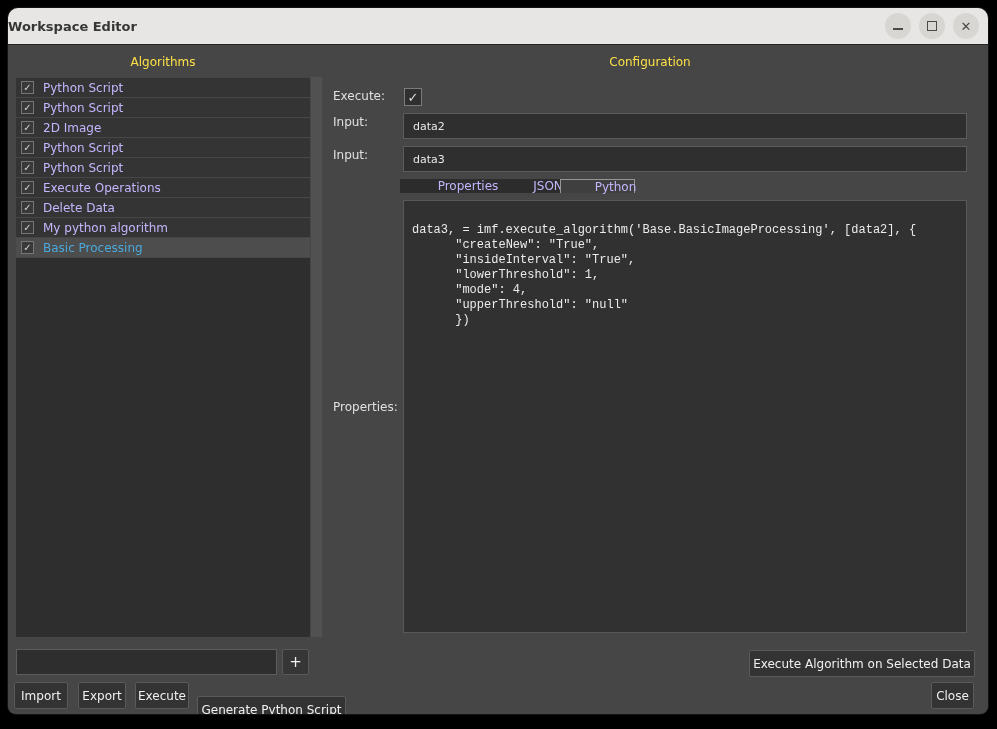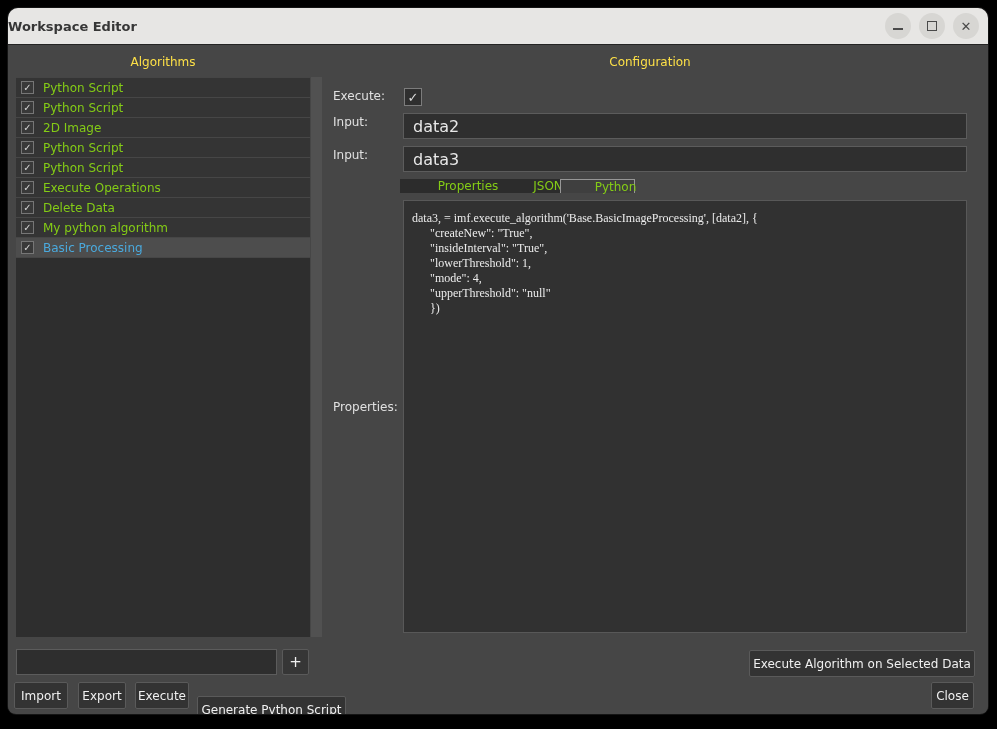--- a/index.html
+++ b/index.html
@@ -42,21 +42,21 @@
     height:20px; display:flex; align-items:center; padding-left:5px;
     background:#343434; border-bottom:1px solid #464646;
   }
   .row.selected { background:#4d4d4d; }
   .row.selected .row-label { color:#4aa9dd; }
   .cb {
     width:13px; height:13px; min-width:13px; border:1px solid #767676; background:#393939;
     display:flex; align-items:center; justify-content:center;
     margin-right:9px; font-size:10px; line-height:1; color:#d2d2d2;
   }
-  .row-label { color:#84cc16; white-space:nowrap; }
+  .row-label { color:#c4b5fd; white-space:nowrap; }
   .vscroll { position:absolute; left:303px; top:32px; width:11px; height:560px; background:#515151; }
 
   .filter-input {
     position:absolute; left:8px; top:604px; width:261px; height:26px;
     background:#2e2e2e; border:1px solid #5c5c5c; color:#e8e8e8; padding:0 8px;
     font-family:"DejaVu Sans", sans-serif; font-size:12px; outline:none;
   }
   .btn {
     background:#333333; border:1px solid #5a5a5a; border-radius:2px; color:#f0f0f0;
     display:flex; align-items:center; justify-content:center; font-size:12px; cursor:default;
@@ -73,39 +73,39 @@
 
   .cfg-checkbox {
     position:absolute; left:396px; top:43px; width:18px; height:18px;
     background:#2f2f2f; border:1px solid #7c7c7c;
     display:flex; align-items:center; justify-content:center;
     color:#dadada; font-size:13px; line-height:1;
   }
   .field {
     position:absolute; left:395px; width:564px; height:26px;
     background:#2f2f2f; border:1px solid #5c5c5c; color:#e8e8e8; padding:0 9px;
-    font-family:"DejaVu Sans", sans-serif; font-size:16px; outline:none;
+    font-family:"DejaVu Sans", sans-serif; font-size:11px; outline:none;
   }
   #input-field { top:68px; }
   #output-field { top:101px; }
 
   .tabs { position:absolute; left:392px; top:134px; height:22px; display:flex; }
   .tab {
     display:flex; align-items:center; justify-content:center;
-    background:#2c2c2c; color:#84cc16; height:14px; cursor:default;padding-left:36px;
+    background:#2c2c2c; color:#c4b5fd; height:14px; cursor:default;padding-left:36px;
   }
   .tab-properties { width:100px; }
   .tab-json { width:60px; }
   .tab-python { width:75px; }
   .tab.active { background:#3f3f3f; border:1px solid #979797; border-bottom:none; }
 
   .code-area {
     position:absolute; left:395px; top:155px; width:564px; height:433px;
-    background:#313131; border:1px solid #585858; padding:10px 8px;
-    white-space:pre-wrap; font-family:Liberation Serif, serif;
+    background:#313131; border:1px solid #585858; padding:22px 8px;
+    white-space:pre-wrap; font-family:Liberation Mono, monospace;
     font-size:12px; line-height:15px; color:#ececec; overflow:hidden;
   }
 
   .exec-sel-btn { left:741px; top:605px; width:226px; height:27px; }
 
   
   #btn-import   { left:6px;  top:637px; width:54px;  height:27px; }
   #btn-export   { left:70px;  top:637px; width:48px;  height:27px; }
   #btn-execute  { left:127px; top:637px; width:54px;  height:27px; }
   #btn-generate { left:189px; top:651px; width:149px; height:27px; }

